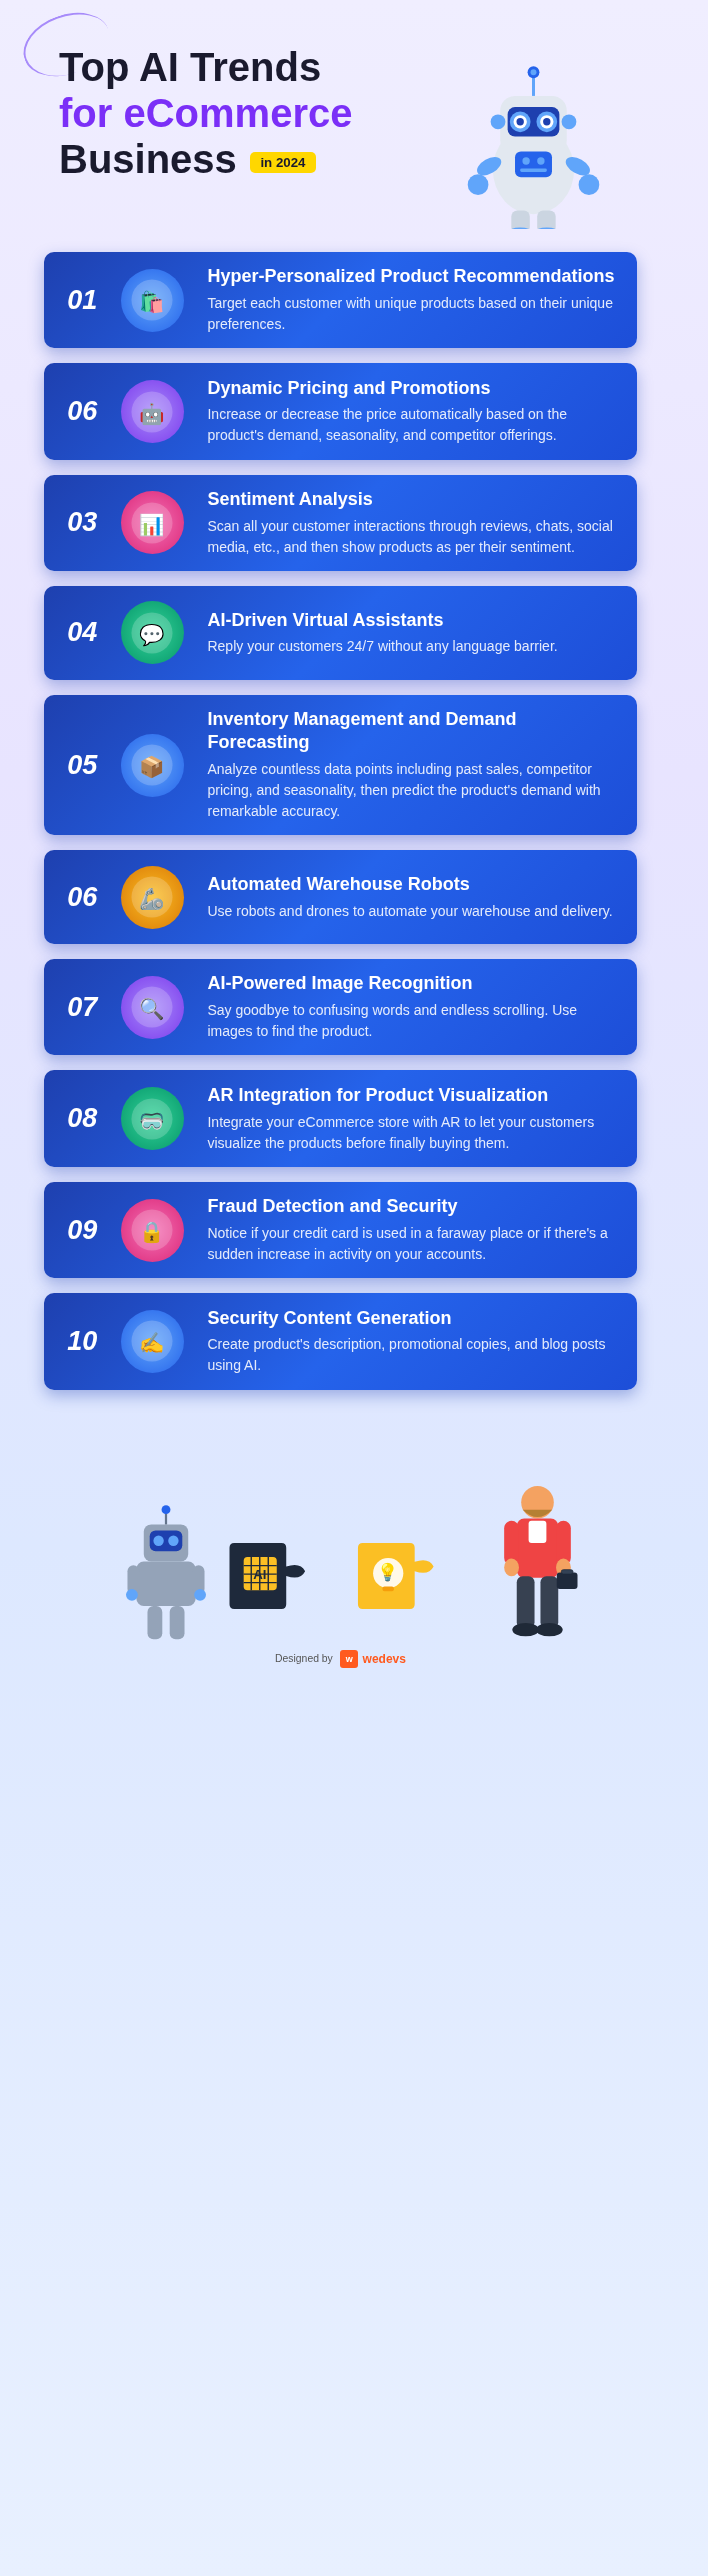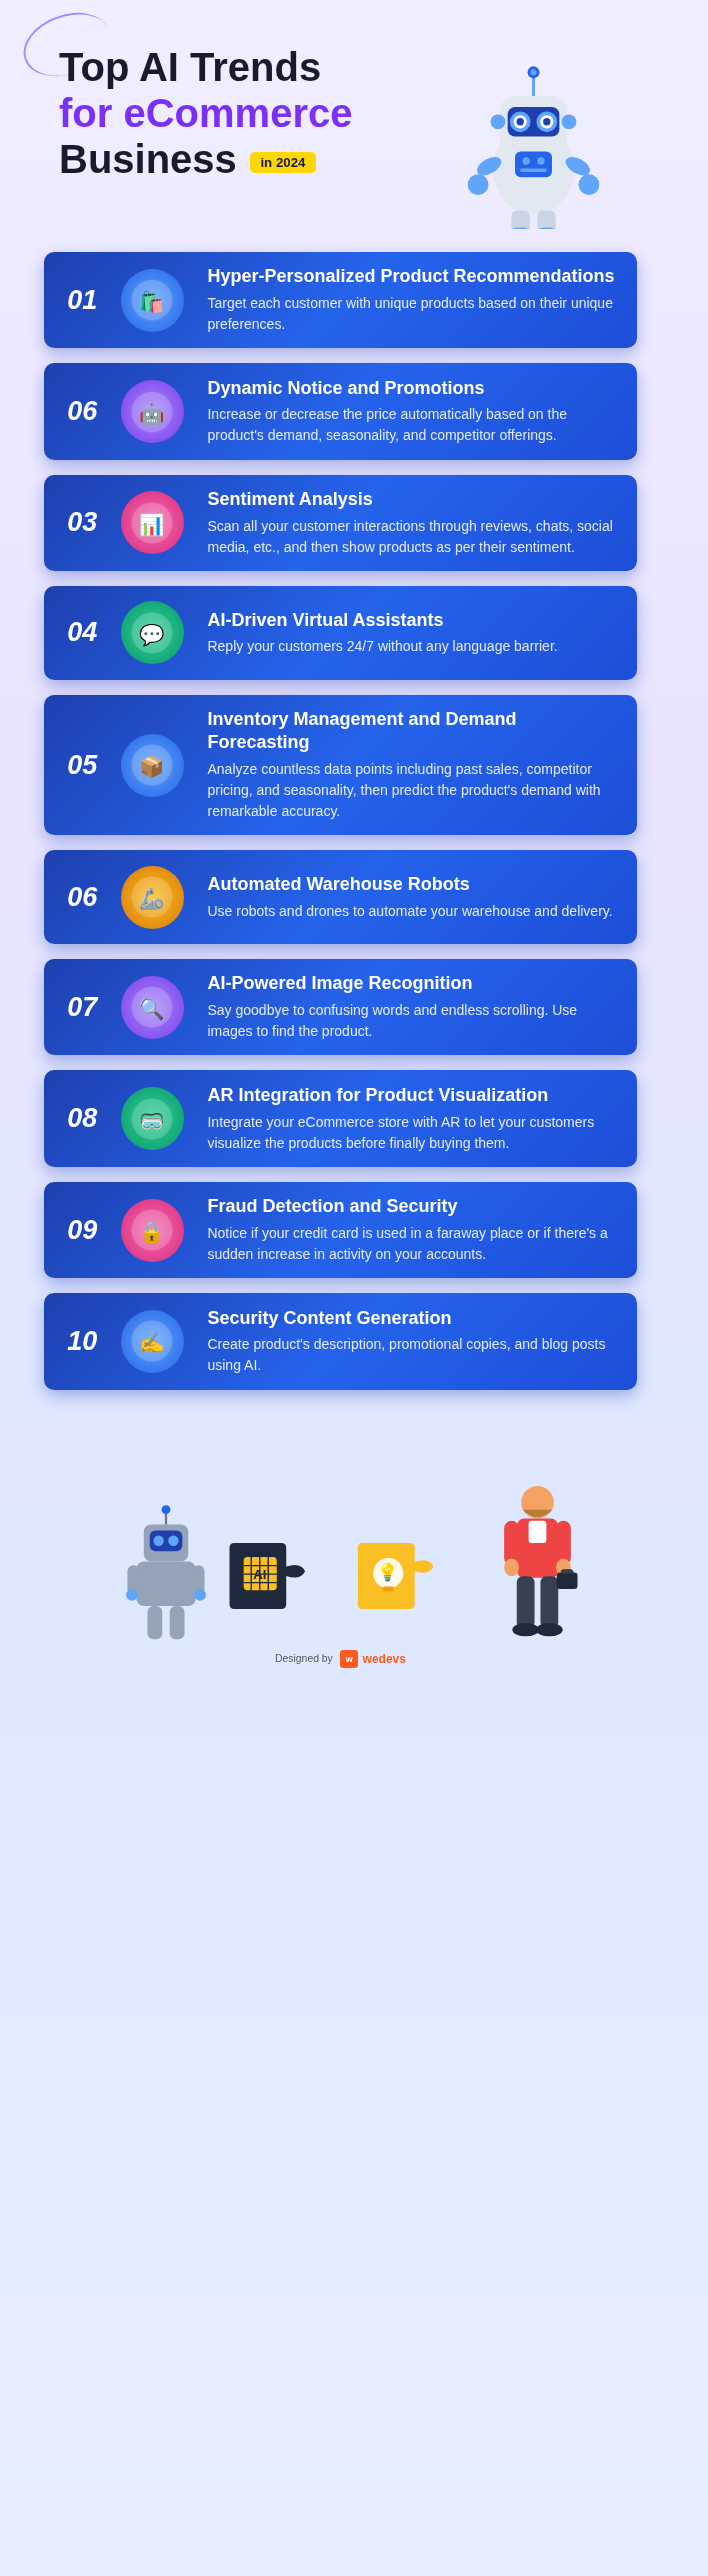--- a/index.html
+++ b/index.html
@@ -290,21 +290,21 @@
       <div class="trend-number">06</div>
       <div class="trend-icon-area">
         <div class="trend-icon-circle icon-02">
           <svg viewBox="0 0 60 60" width="44" height="44" style="font-size:38px">
               <circle cx="30" cy="30" r="28" fill="rgba(255,255,255,0.2)"></circle>
               <text x="30" y="42" text-anchor="middle" font-size="28">🤖</text>
             </svg>
         </div>
       </div>
       <div class="trend-text">
-        <div class="trend-title">Dynamic Notice and Promotions</div>
+        <div class="trend-title">Dynamic Pricing and Promotions</div>
         <div class="trend-desc">Increase or decrease the price automatically based on the product's demand, seasonality, and competitor offerings.</div>
       </div>
     </div>
       <div class="trend-card">
       <div class="trend-number">03</div>
       <div class="trend-icon-area">
         <div class="trend-icon-circle icon-03">
           <svg viewBox="0 0 60 60" width="44" height="44" style="font-size:38px">
               <circle cx="30" cy="30" r="28" fill="rgba(255,255,255,0.2)"></circle>
               <text x="30" y="42" text-anchor="middle" font-size="28">📊</text>

